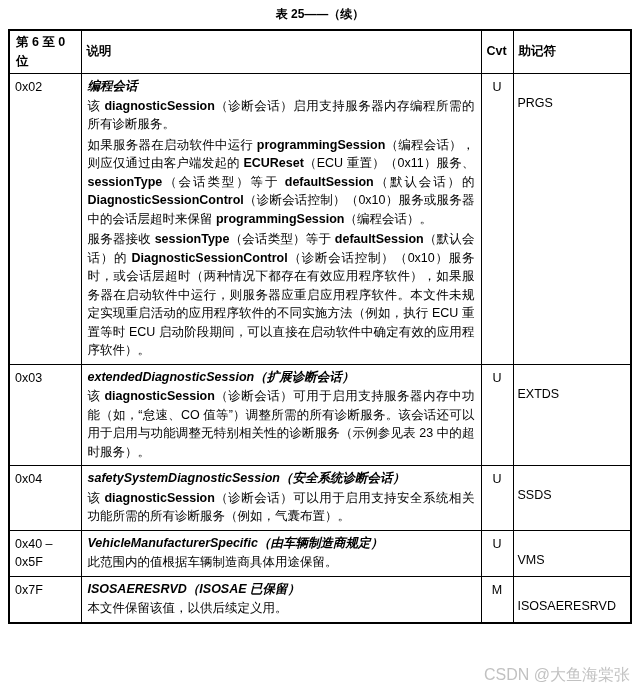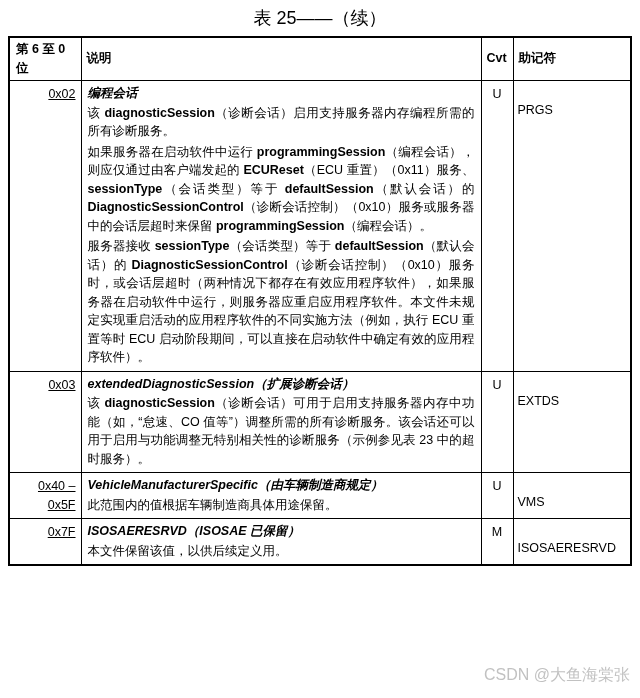--- a/index.html
+++ b/index.html
@@ -13,22 +13,22 @@
     position: relative;
     overflow: hidden;
     font-family: "Liberation Sans", "DejaVu Sans", sans-serif;
     color: #000;
   }
   .page {
     padding: 4px 8px 0 8px;
   }
   .doc-title {
     text-align: center;
-    font-weight: normal;
-    font-size: 18px;
+    font-weight: bold;
+    font-size: 12px;
     margin: 2px 0 6px 0;
   }
   table.spec-table {
     width: 624px;
     border-collapse: collapse;
     table-layout: fixed;
     border: 2px solid #000;
   }
   .spec-table th, .spec-table td {
     border: 1px solid #000;
@@ -42,24 +42,23 @@
     vertical-align: middle;
     text-align: left;
     font-weight: bold;
     height: 34px;
   }
   th.h-bits {
     white-space: pre-line;
     padding-left: 6px;
   }
   td.c-val {
-    text-align: right;
+    text-align: left;
     white-space: pre-line;
     padding-top: 4px;
-    text-decoration: underline;
   }
   td.c-desc {
     padding: 3px 6px 4px 6px;
   }
   td.c-cvt {
     text-align: center;
     padding-top: 4px;
   }
   td.c-mnem {
     padding-top: 20px;
@@ -128,20 +127,29 @@
       <tr>
         <td class="c-val">0x03</td>
         <td class="c-desc">
           <div class="desc-heading">extendedDiagnosticSession（扩展诊断会话）</div>
           <p>该 <b>diagnosticSession</b>（诊断会话）可用于启用支持服务器内存中功能（如，“怠速、CO 值等”）调整所需的所有诊断服务。该会话还可以用于启用与功能调整无特别相关性的诊断服务（示例参见表 23 中的超时服务）。</p>
         </td>
         <td class="c-cvt">U</td>
         <td class="c-mnem">EXTDS</td>
       </tr>
 
+      <tr>
+        <td class="c-val">0x04</td>
+        <td class="c-desc">
+          <div class="desc-heading">safetySystemDiagnosticSession（安全系统诊断会话）</div>
+          <p>该 <b>diagnosticSession</b>（诊断会话）可以用于启用支持安全系统相关功能所需的所有诊断服务（例如，气囊布置）。</p>
+        </td>
+        <td class="c-cvt">U</td>
+        <td class="c-mnem">SSDS</td>
+      </tr>
 
 
       <tr>
         <td class="c-val">0x40 –
 0x5F</td>
         <td class="c-desc">
           <div class="desc-heading">VehicleManufacturerSpecific（由车辆制造商规定）</div>
           <p>此范围内的值根据车辆制造商具体用途保留。</p>
         </td>
         <td class="c-cvt">U</td>

